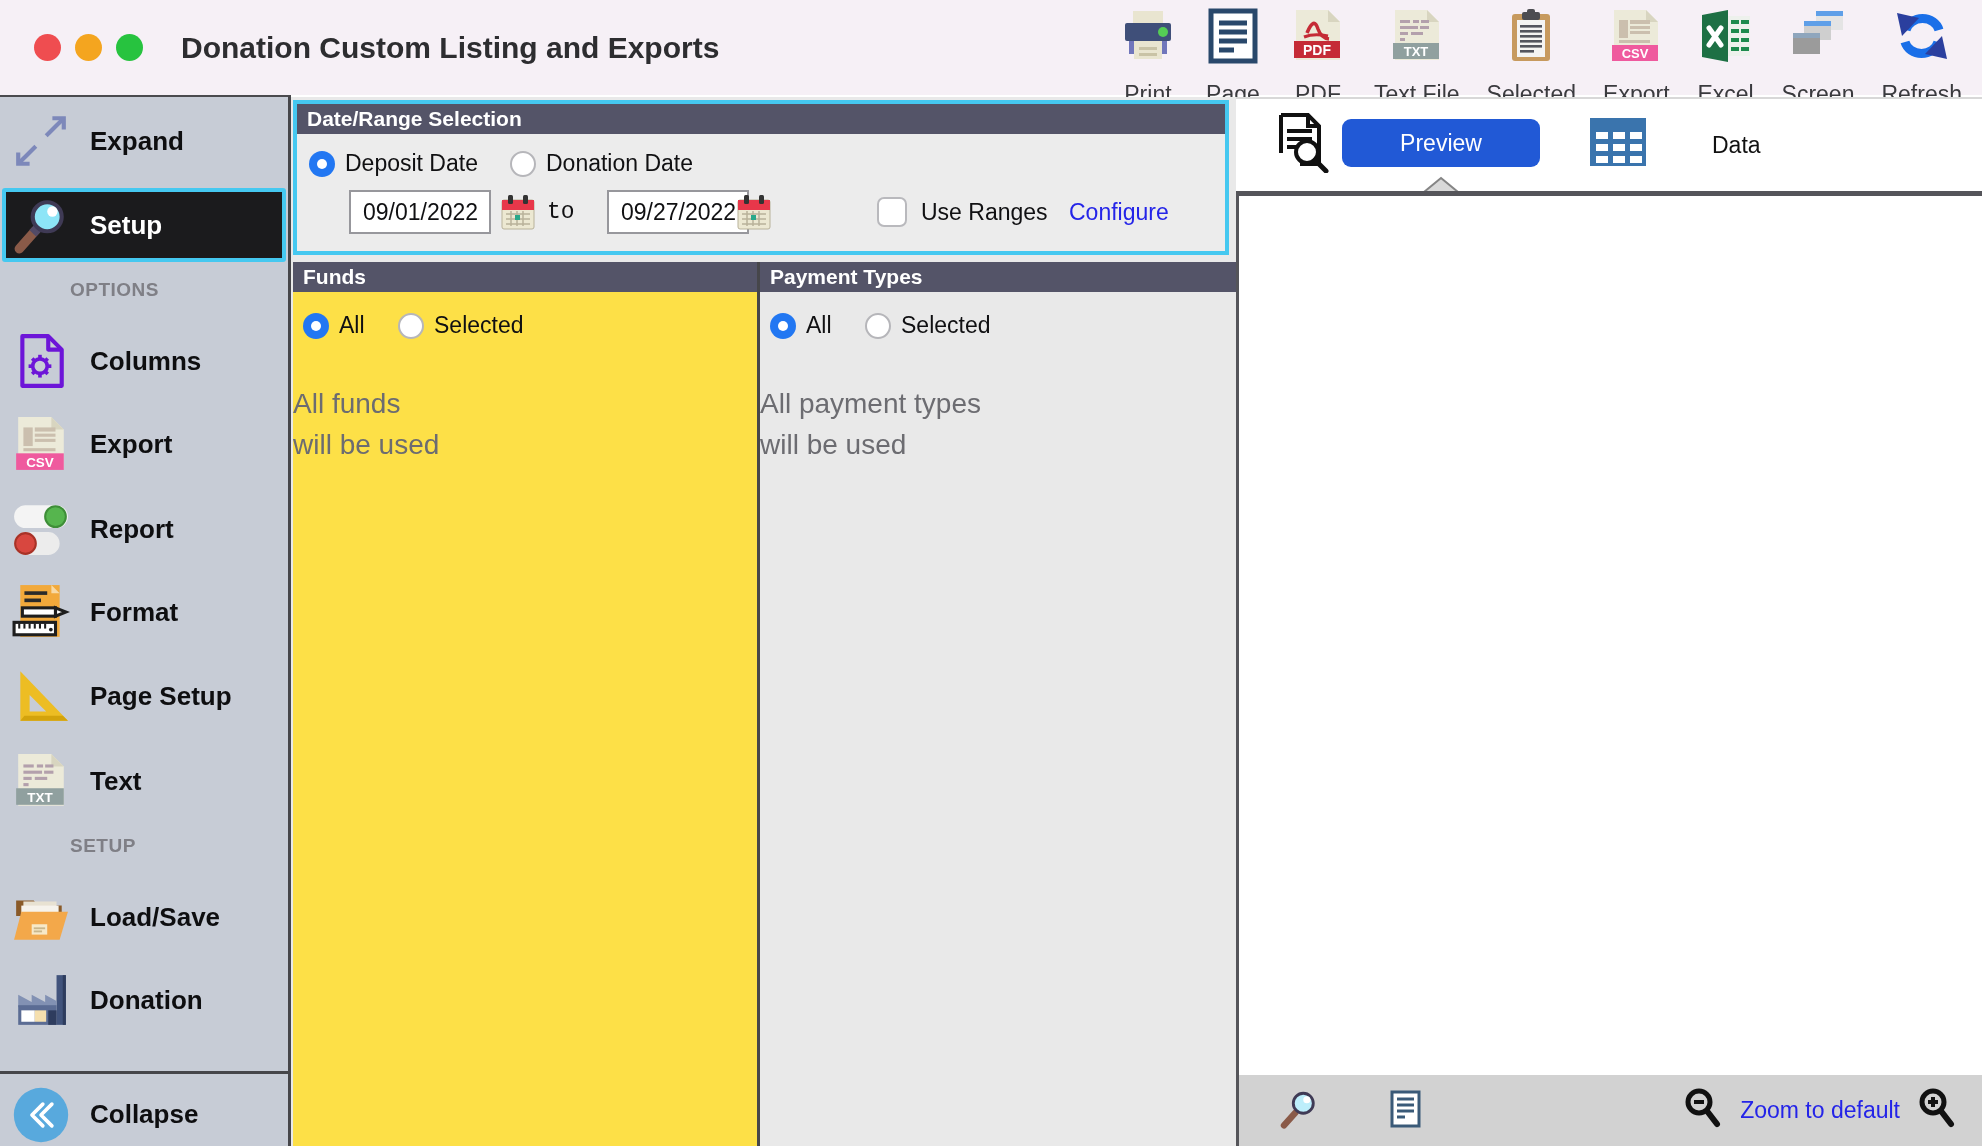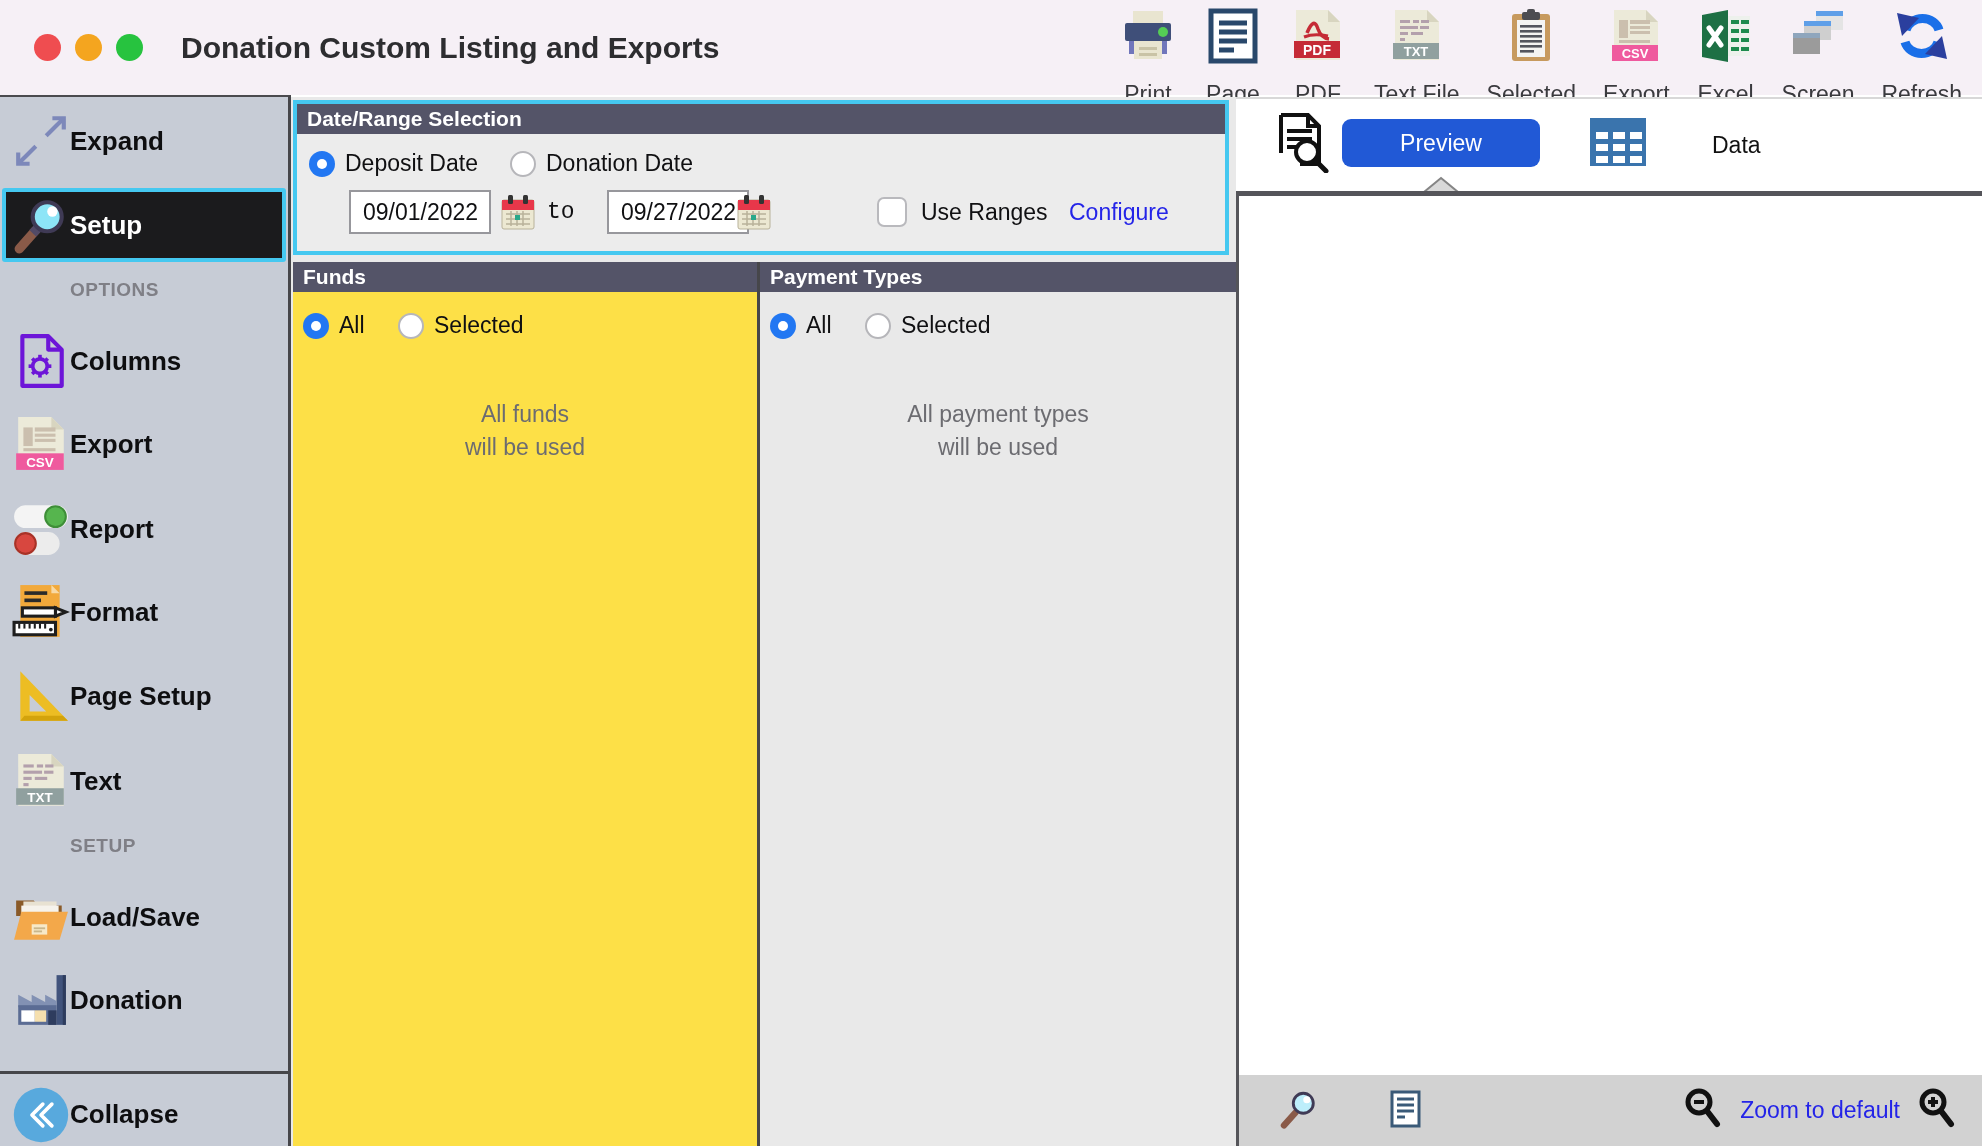--- a/index.html
+++ b/index.html
@@ -20,21 +20,21 @@
              gap:27px; padding:7px 20px 0 0; }
   .tb-item { display:flex; flex-direction:column; align-items:center; cursor:default; }
   .tb-icon { width:58px; height:58px; display:flex; align-items:center; justify-content:center; }
   .tb-label { font-size:23px; color:#3a3a3e; margin-top:16px; white-space:nowrap; }
 
   
   .sidebar { position:absolute; left:0; top:95px; width:291px; height:1051px;
              background:#c7ccd6; border-top:2px solid #4a4a4e; border-right:3px solid #46464a; }
   .side-item { position:absolute; left:6px; right:6px; height:72px; display:flex; align-items:center; }
   .side-icon { width:58px; height:58px; margin-left:6px; flex:none; display:flex; align-items:center; justify-content:center; }
-  .side-label { font-size:26px; font-weight:700; color:#0e0e10; white-space:nowrap; }
+  .side-label { margin-left:20px; font-size:26px; font-weight:700; color:#0e0e10; white-space:nowrap; }
   .side-item.selected { left:2px; right:2px; height:74px; background:#1b1b1d;
                         border:4px solid #45c8f0; border-radius:3px; }
   .side-item.selected .side-label { color:#ffffff; }
   .side-header { position:absolute; left:70px; font-size:19px; font-weight:700;
                  letter-spacing:0.5px; color:#7f7f86; }
   .side-divider { position:absolute; left:0; right:0; top:974px; height:3px; background:#46464a; }
 
   
   .main { position:absolute; left:291px; top:97px; width:945px; height:1049px; background:#e9e9e9; }
   .panel-header { height:30px; background:#545468; color:#fff; font-size:21px; font-weight:700;
@@ -54,21 +54,21 @@
   .to-label { position:absolute; font-size:23px; color:#101012; line-height:44px; }
   .checkbox { position:absolute; width:30px; height:30px; border:2px solid #b9b9bd; border-radius:7px; background:#fff; }
   .cb-label { position:absolute; font-size:23px; color:#101012; line-height:44px; }
   .link { color:#2424e8; text-decoration:none; font-size:23px; }
   .configure-link { position:absolute; line-height:44px; }
 
   .funds-panel { position:absolute; left:2px; top:165px; width:464px; bottom:0; background:#fde047; }
   .payment-panel { position:absolute; left:469px; top:165px; right:0; bottom:0; background:#e9e9e9; }
   .panel-vdivider { position:absolute; left:466px; top:165px; width:3px; bottom:0; background:#46464a; }
   .sel-row { position:relative; height:70px; }
-  .empty-msg { margin-top:36px; text-align:center; font-size:23px; color:#6c6c71; line-height:1.45; }
+  .empty-msg { margin-top:22px; text-align:left; font-size:28px; color:#6c6c71; line-height:1.45; }
 
   
   .preview { position:absolute; left:1236px; top:97px; width:746px; height:1049px;
              background:#fff; border-top:2px solid #d8d8d8; }
   .tabrow { position:relative; height:92px; background:#fff; }
   .pv-doc { position:absolute; left:34px; top:12px; }
   .preview-btn { position:absolute; left:106px; top:20px; width:198px; height:48px; border-radius:9px;
                  background:#2159d6; color:#fff; font-size:23px; font-weight:500; border:none;
                  display:flex; align-items:center; justify-content:center; cursor:pointer;
                  font-family:"Liberation Sans",sans-serif; }

